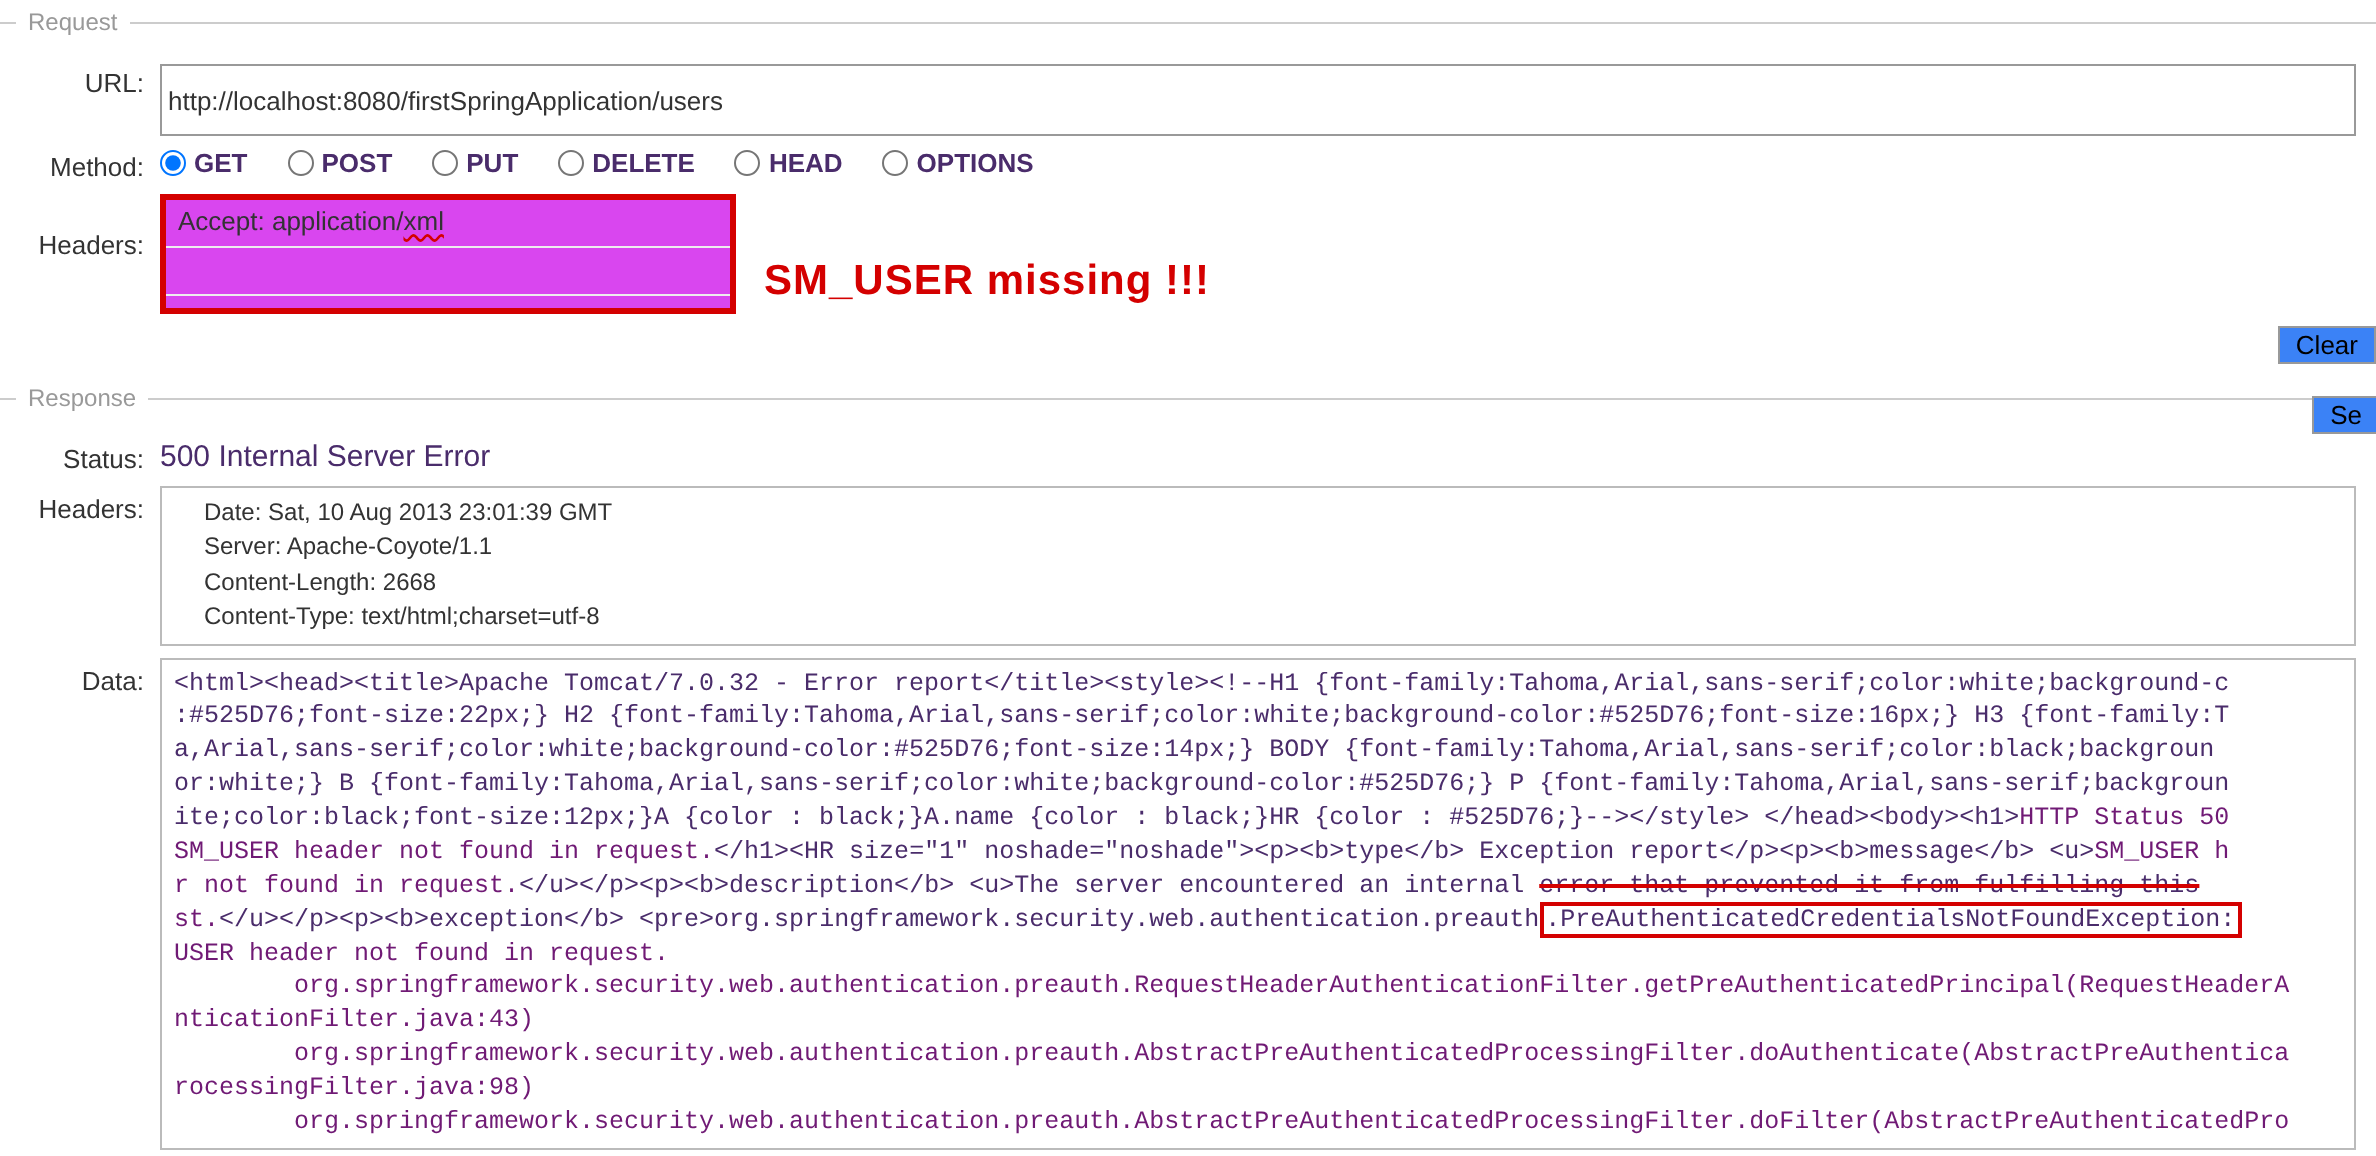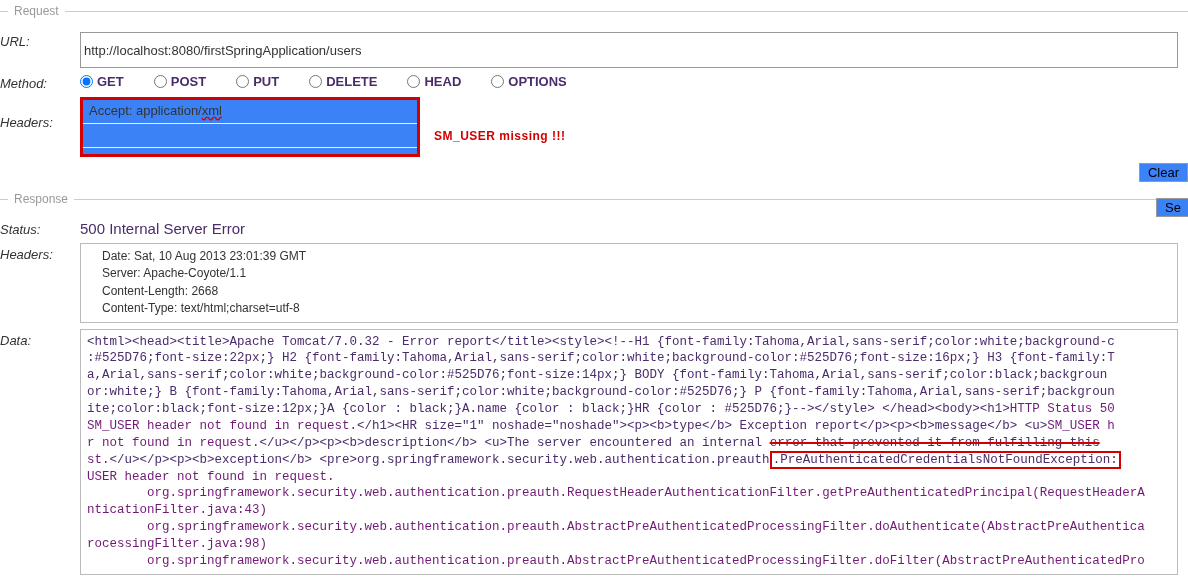--- a/index.html
+++ b/index.html
@@ -27,75 +27,74 @@
     padding: 0 6px 0 6px;
     margin-left: 8px;
   }
   .row {
     display: flex;
     align-items: flex-start;
     margin: 6px 0;
   }
   .label {
     width: 80px;
-    text-align: left;
+    text-align: right;
     padding-right: 8px;
     color: #333;
     padding-top: 2px;
-    font-style: italic;
   }
   .url-input {
     flex: 1;
     border: 1px solid #999;
     padding: 1px 3px;
     font-family: Arial, sans-serif;
     font-size: 13px;
     color: #333;
     height: 36px;
     margin-right: 10px;
   }
   .methods {
     display: flex;
     align-items: center;
-    gap: 30px;
+    gap: 20px;
     color: #4a2c6b;
     font-weight: bold;
   }
   .methods label {
     display: flex;
     align-items: center;
     gap: 4px;
     cursor: pointer;
   }
   .methods input[type=radio] {
     margin: 0;
     cursor: pointer;
   }
   .headers-box {
     position: relative;
     border: 3px solid #d40000;
-    background: #3b82f6;
-    width: 340px;
+    background: #d946ef;
+    width: 288px;
     height: 60px;
   }
   .headers-inner {
     padding: 3px 6px;
     color: #333;
     font-family: Arial, sans-serif;
     font-size: 13px;
     border-bottom: 1px solid #eee;
     height: 24px;
   }
   .xml-underline {
     text-decoration: underline wavy #d40000;
   }
   .callout {
     color: #d40000;
     font-weight: bold;
-    font-size: 12px;
+    font-size: 21px;
     margin-left: 14px;
     margin-top: 32px;
     letter-spacing: 0.5px;
   }
   .buttons {
     display: flex;
     justify-content: flex-end;
     gap: 6px;
     padding-right: 0;
     margin-top: 4px;

